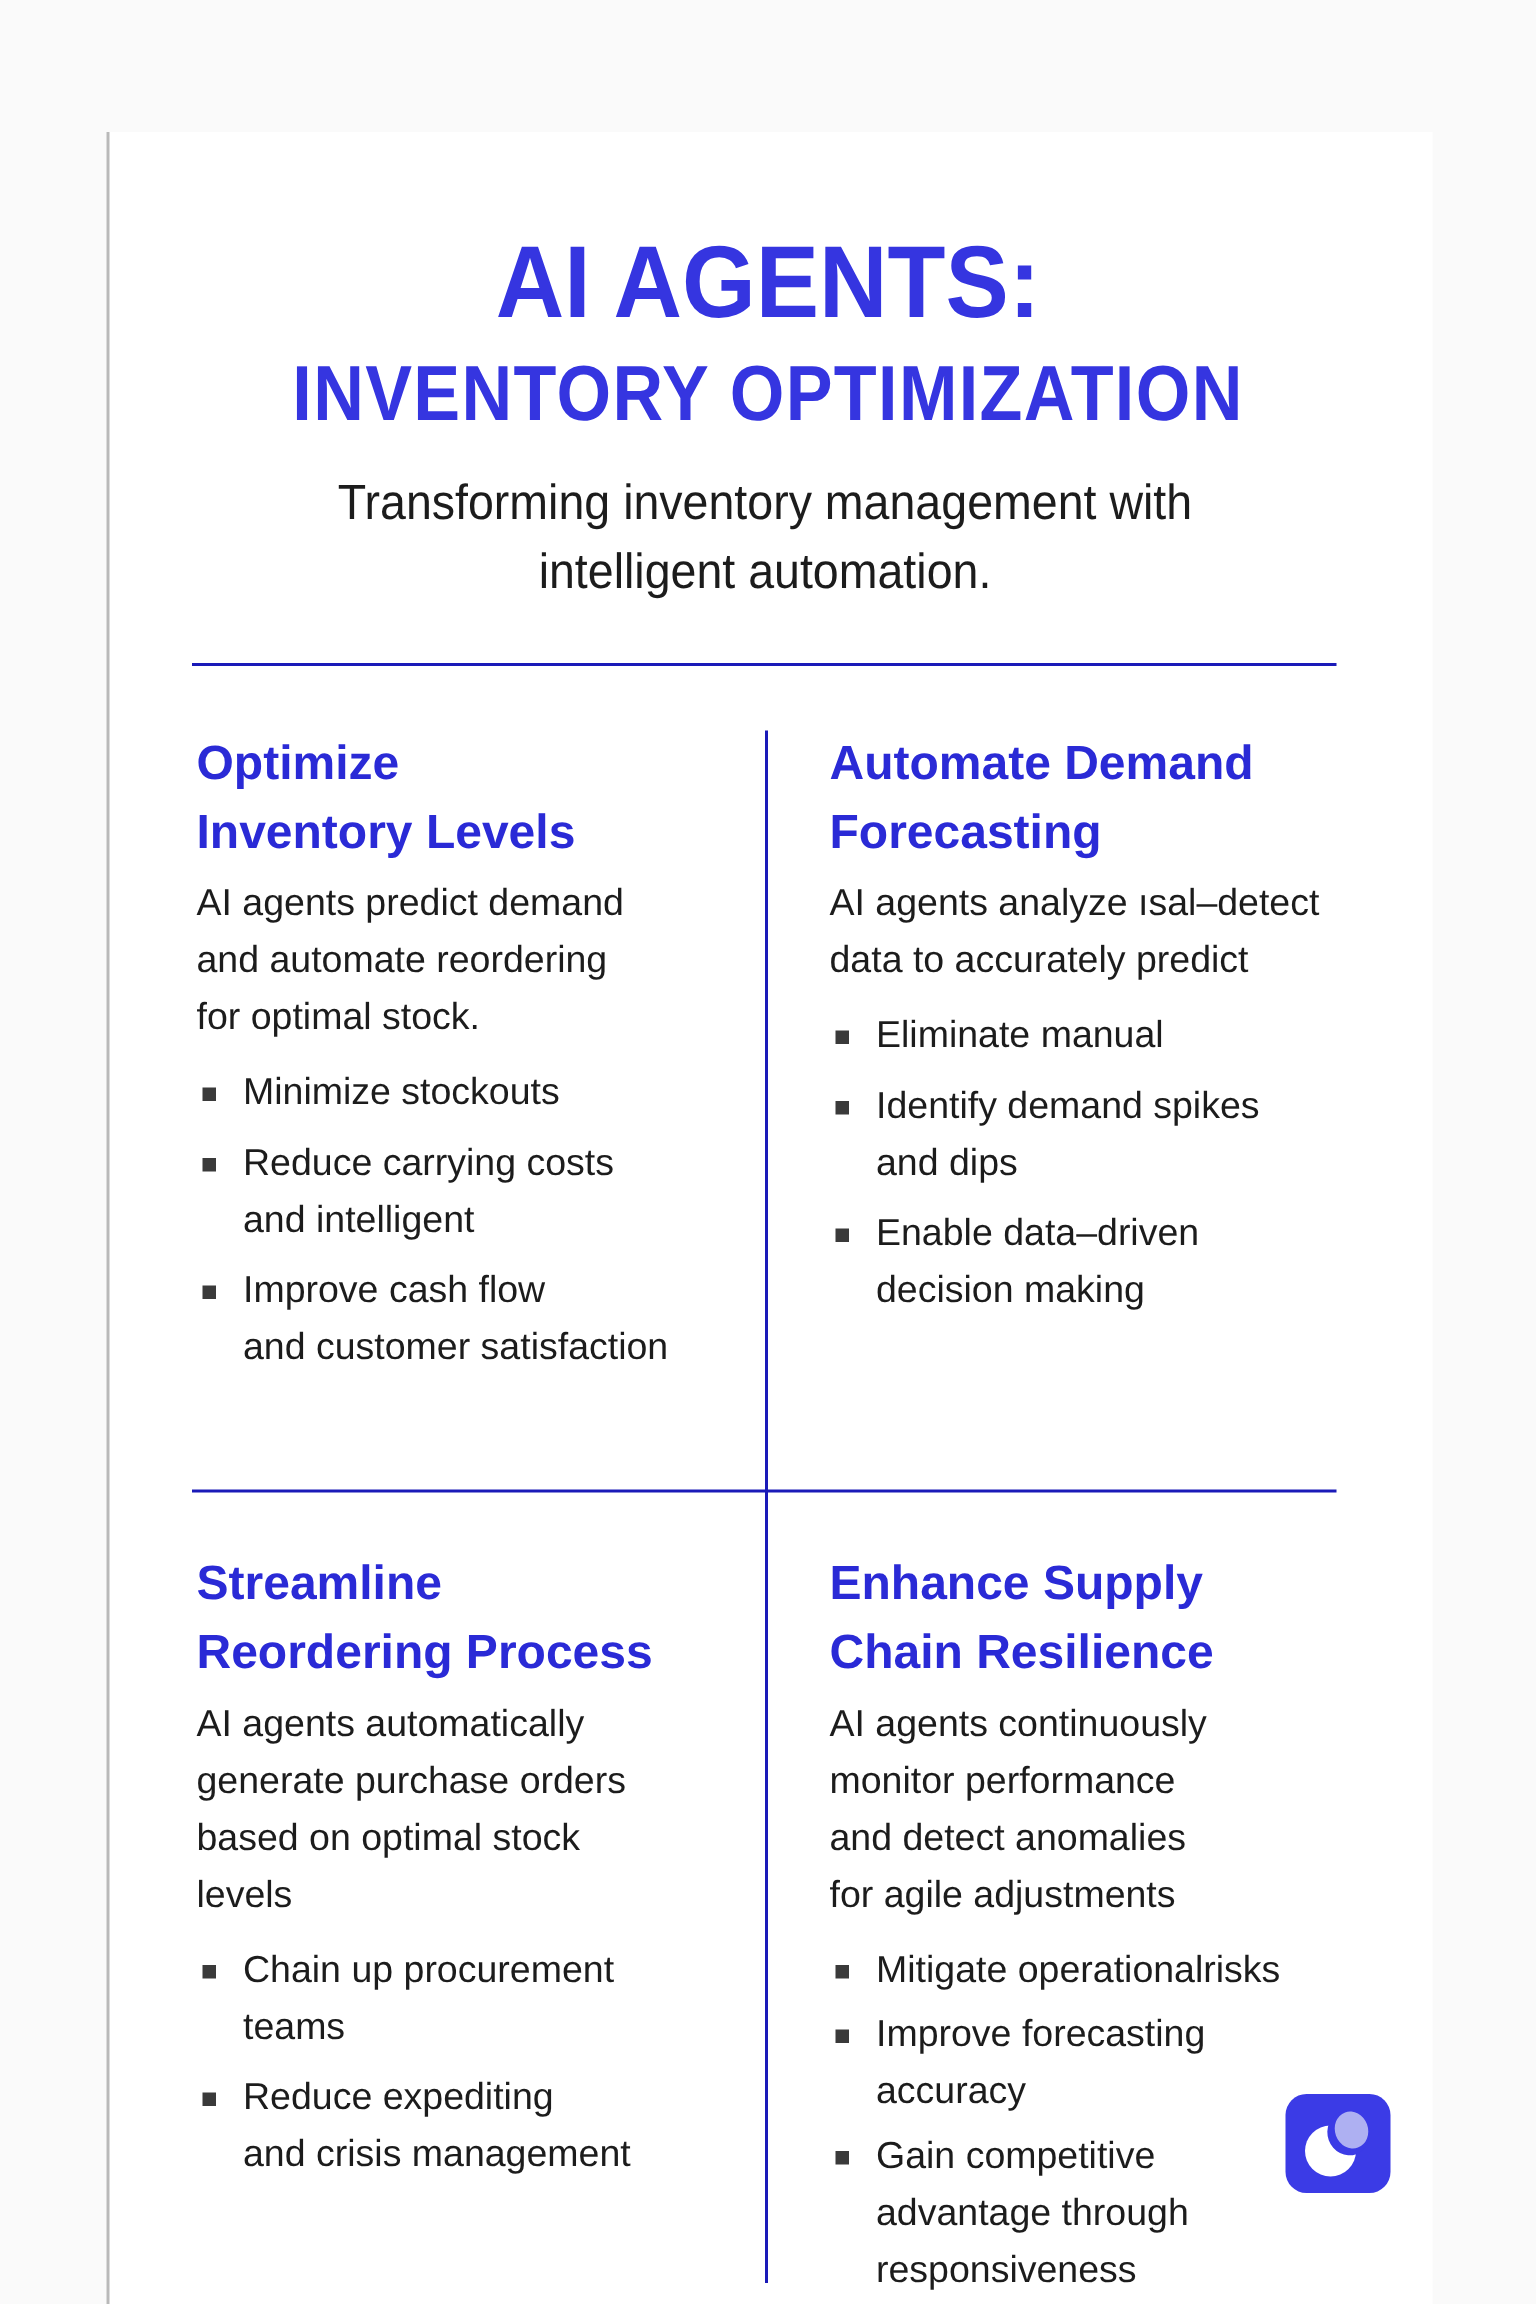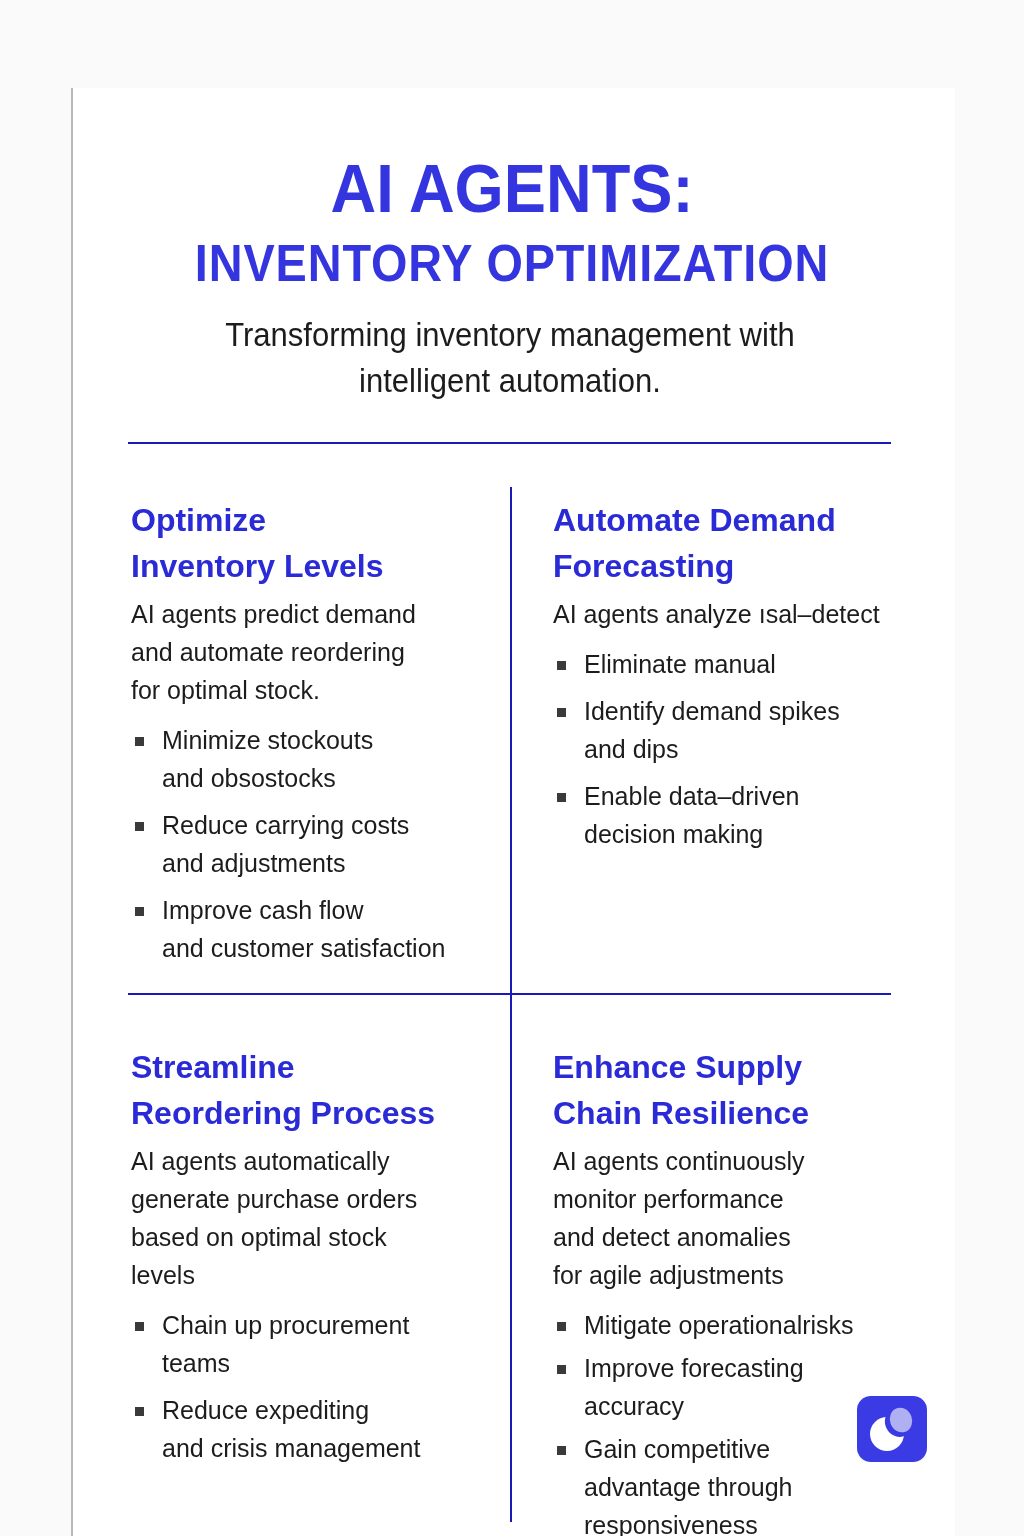--- a/index.html
+++ b/index.html
@@ -70,21 +70,21 @@
     }
     .section {
       position: absolute;
       width: 360px;
     }
     .sec-title {
       font-size: 32px;
       font-weight: bold;
       color: #2a2ad6;
       line-height: 46px;
-      margin: 18px 0 6px 0;
+      margin: 6px 0 6px 0;
       white-space: nowrap;
     }
     .sec-desc {
       font-size: 25px;
       line-height: 38px;
       color: #1c1c1c;
       margin: 0 0 12px 0;
       white-space: nowrap;
     }
     .bullets {
@@ -145,42 +145,42 @@
   </h2>
   <div class="sec-desc">
     <div>AI agents predict demand</div>
     <div>and automate reordering</div>
     <div>for optimal stock.</div>
   </div>
   <ul class="bullets">
     <li class="bullet">
       <span class="bullet-marker"></span>
       <span class="bullet-text">Minimize stockouts</span>
-      <span class="bullet-text">and obsostocks</span>
     </li>
     <li class="bullet">
       <span class="bullet-marker"></span>
       <span class="bullet-text">Reduce carrying costs</span>
-      <span class="bullet-text">and adjustments</span>
+      <span class="bullet-text">and intelligent</span>
     </li>
     <li class="bullet">
       <span class="bullet-marker"></span>
       <span class="bullet-text">Improve cash flow</span>
       <span class="bullet-text">and customer satisfaction</span>
     </li>
   </ul>
 </div>
 
 <div class="section" style="left:553px; top:479px;">
   <h2 class="sec-title">
     <div>Automate Demand</div>
     <div>Forecasting</div>
   </h2>
   <div class="sec-desc">
     <div>AI agents analyze ısal–detect</div>
+    <div>data to accurately predict</div>
   </div>
   <ul class="bullets">
     <li class="bullet">
       <span class="bullet-marker"></span>
       <span class="bullet-text">Eliminate manual</span>
     </li>
     <li class="bullet">
       <span class="bullet-marker"></span>
       <span class="bullet-text">Identify demand spikes</span>
       <span class="bullet-text">and dips</span>

